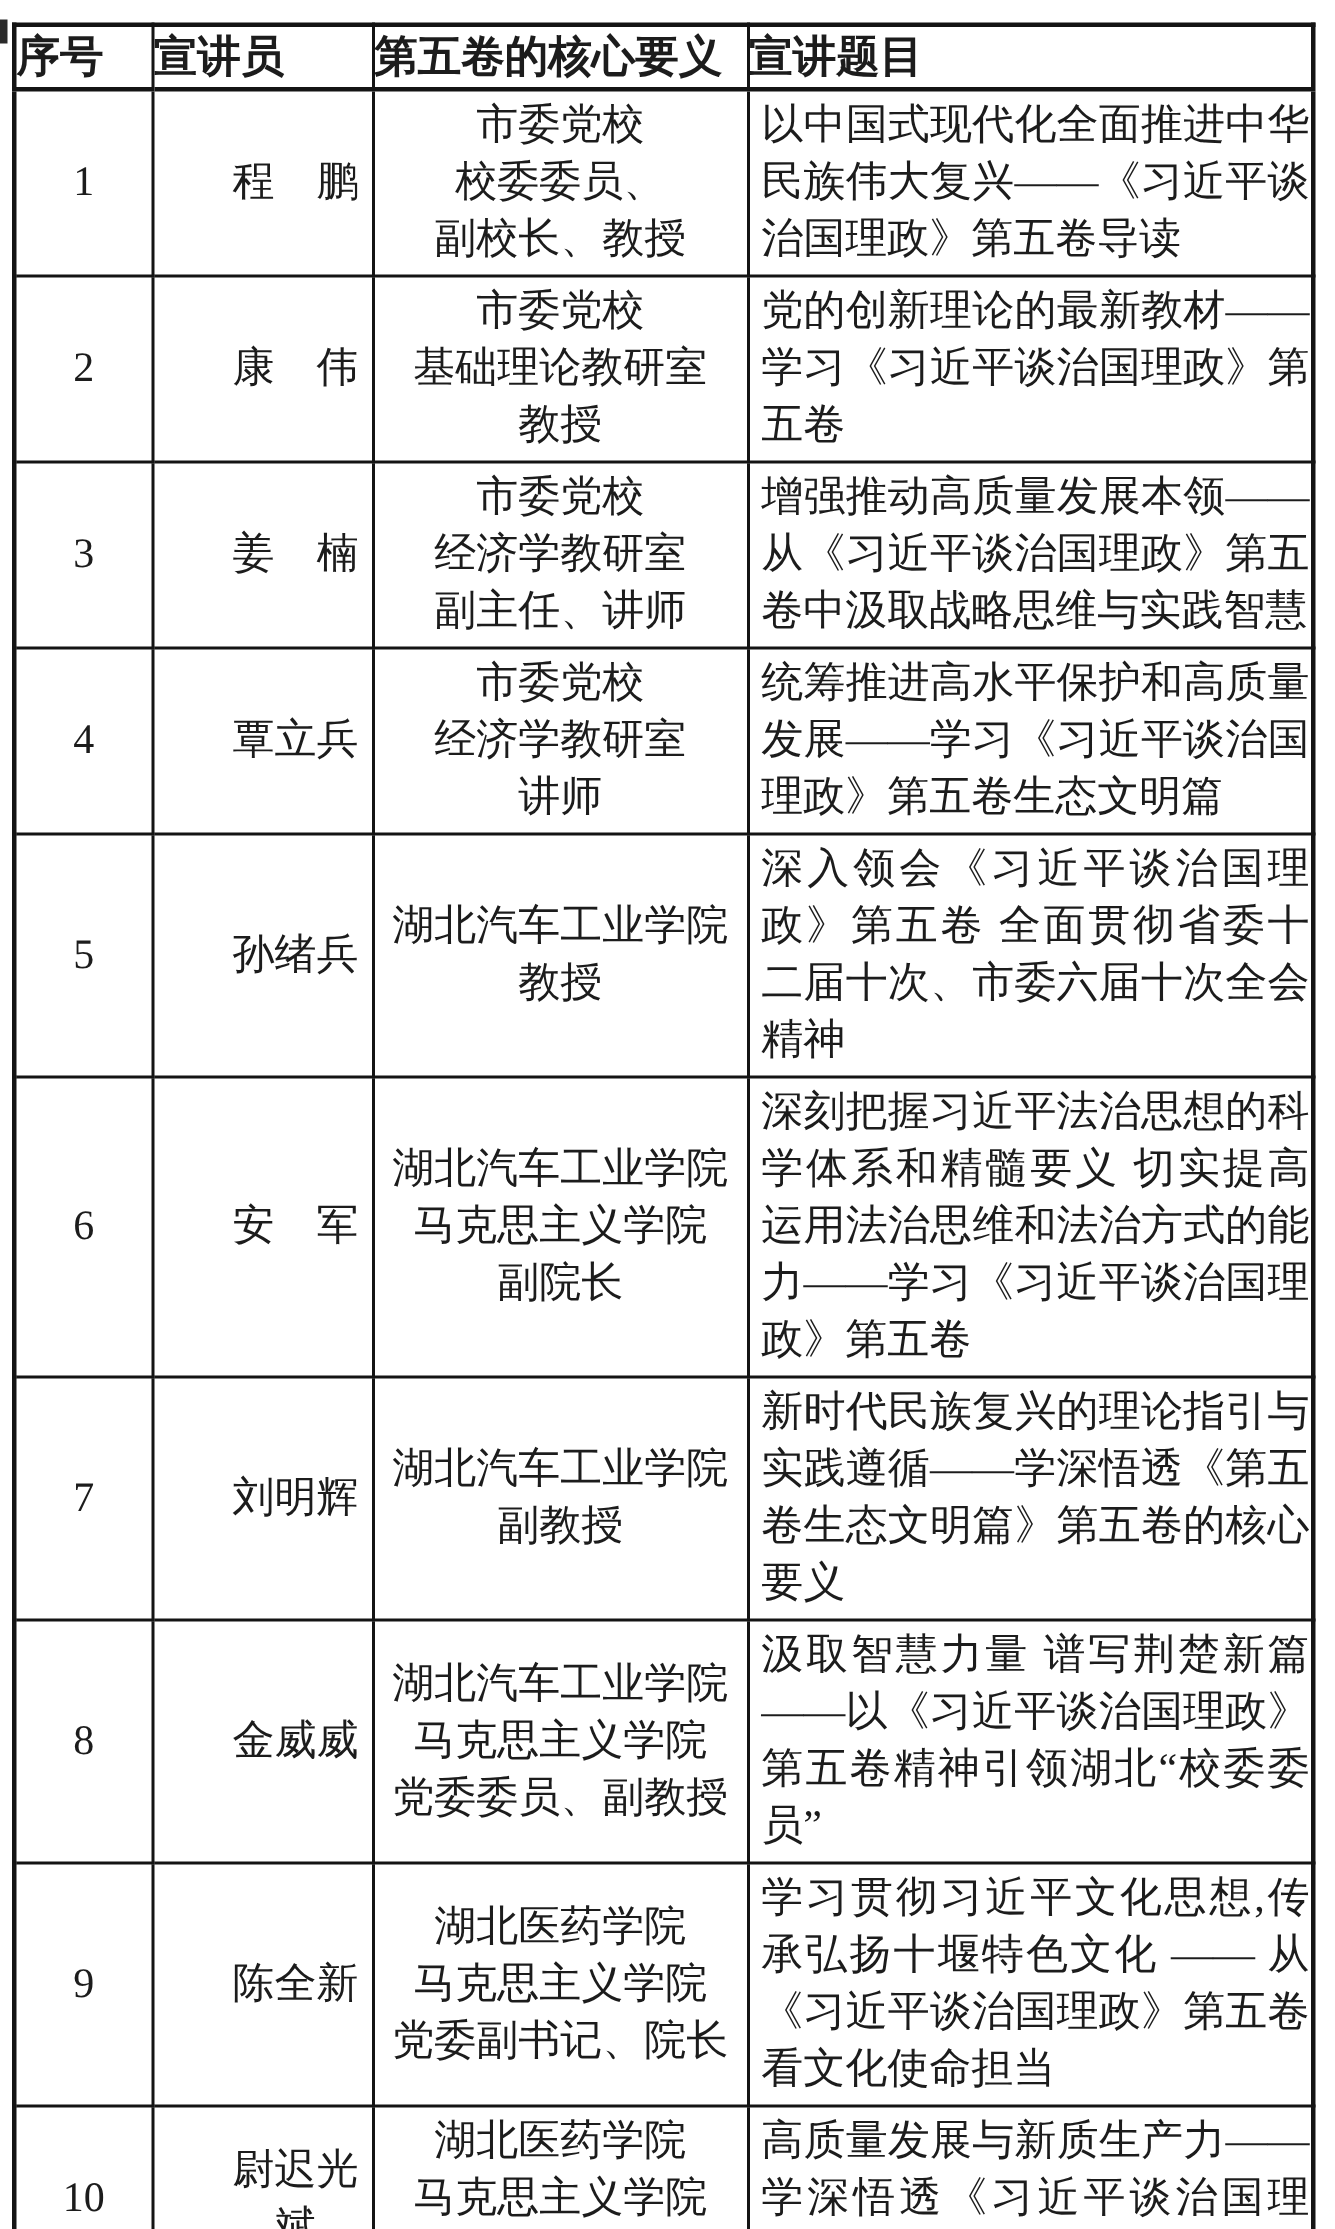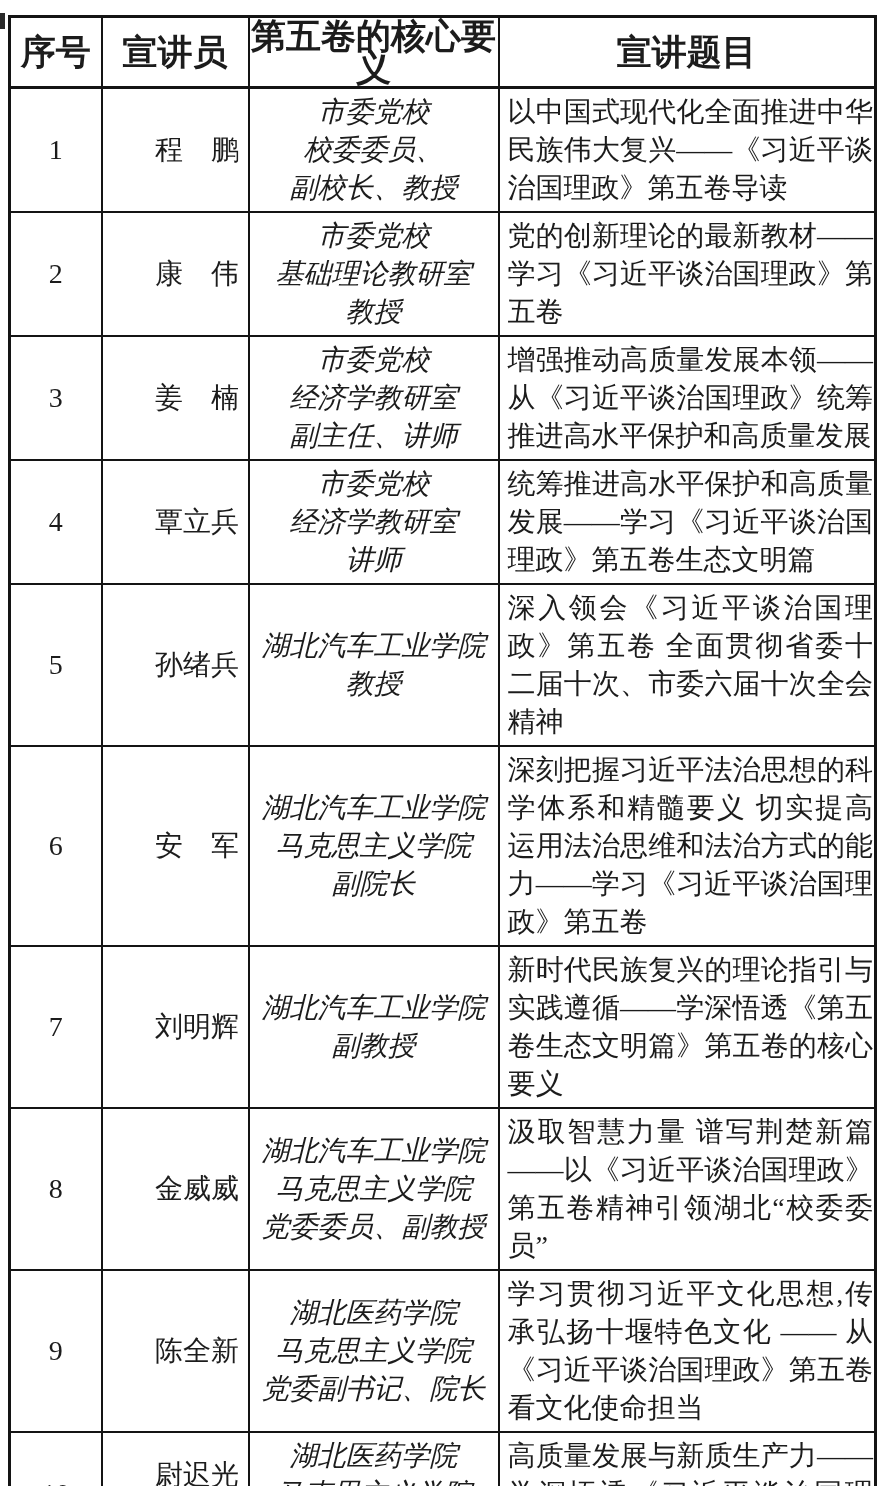--- a/index.html
+++ b/index.html
@@ -34,44 +34,43 @@
     border: 3px solid #141414;
   }
   .speaker-table th,
   .speaker-table td {
     border: 2px solid #141414;
     overflow: hidden;
   }
   .speaker-table thead th {
     font-family: "Liberation Sans", sans-serif;
     font-weight: 700;
-    font-size: 35px;
+    font-size: 29px;
     line-height: 32px;
     height: 36px;
-    text-align: center;
+    text-align: left;
     padding: 2px 0;
     border-bottom-width: 3px;
   }
   .speaker-table td {
     font-size: 28px;
     line-height: 38px;
     vertical-align: middle;
     padding: 3px 4px;
   }
   td.c-no {
     text-align: center;
   }
   td.c-name {
     text-align: center;
     padding-left: 48px;
   }
   td.c-unit {
     text-align: center;
     white-space: pre-line;
-    font-style: italic;
   }
   td.c-topic {
     text-align: justify;
     text-align-last: left;
     word-break: break-all;
     padding: 4px 1px 4px 8px;
   }
 </style>
 </head>
 <body>
@@ -111,21 +110,21 @@
 教授</td>
     <td class="c-topic">党的创新理论的最新教材——学习《习近平谈治国理政》第五卷</td>
   </tr>
 
   <tr>
     <td class="c-no">3</td>
     <td class="c-name">姜　楠</td>
     <td class="c-unit">市委党校
 经济学教研室
 副主任、讲师</td>
-    <td class="c-topic">增强推动高质量发展本领——从《习近平谈治国理政》统筹推进高水平保护和高质量发展</td>
+    <td class="c-topic">增强推动高质量发展本领——从《习近平谈治国理政》第五卷中汲取战略思维与实践智慧</td>
   </tr>
 
   <tr>
     <td class="c-no">4</td>
     <td class="c-name">覃立兵</td>
     <td class="c-unit">市委党校
 经济学教研室
 讲师</td>
     <td class="c-topic">统筹推进高水平保护和高质量发展——学习《习近平谈治国理政》第五卷生态文明篇</td>
   </tr>

